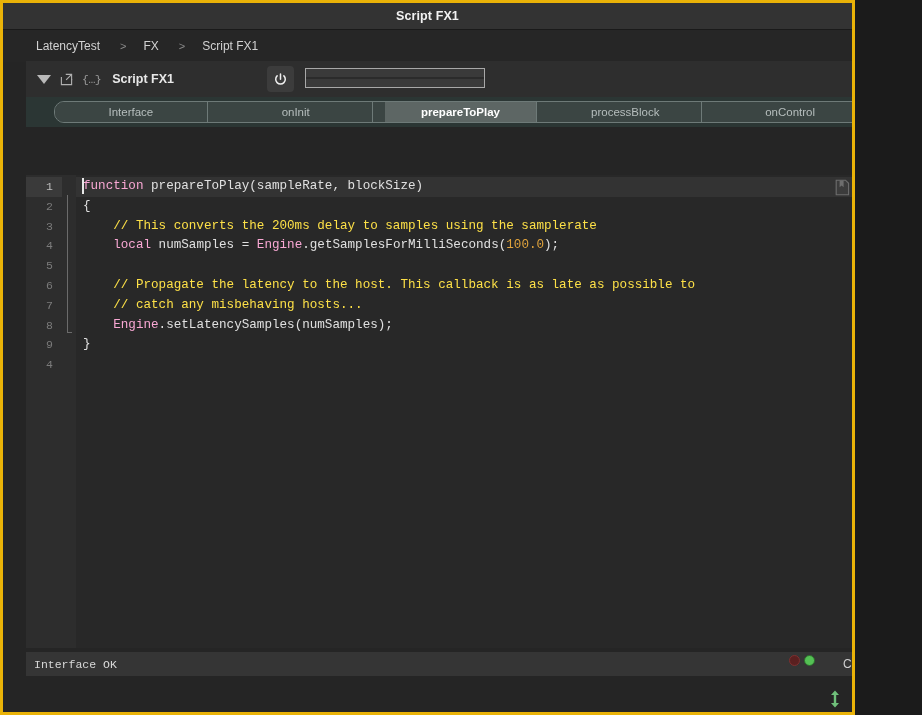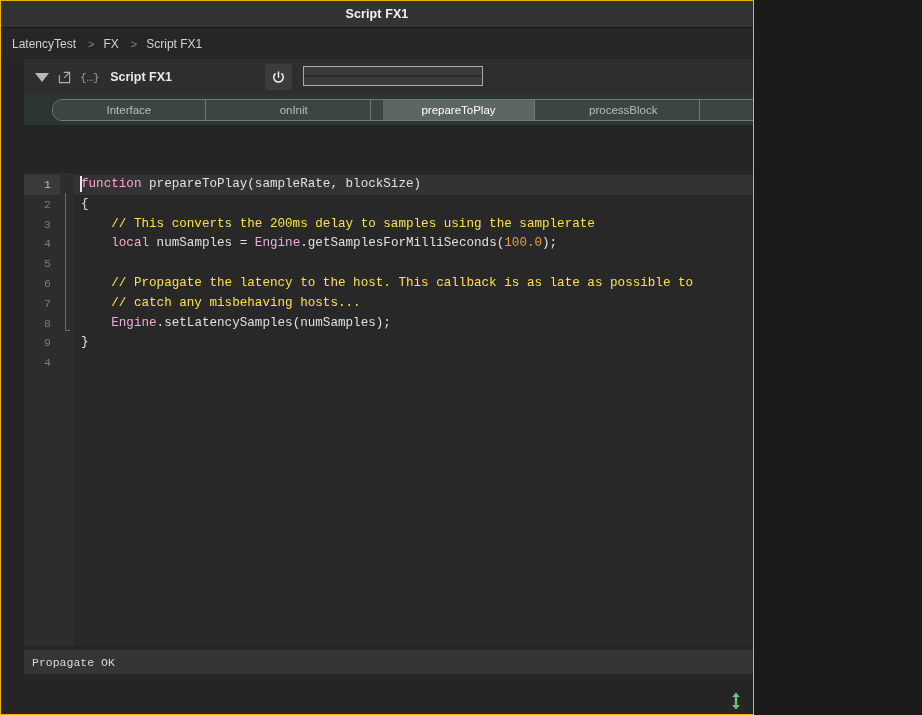--- a/index.html
+++ b/index.html
@@ -12,25 +12,25 @@
     width: 922px;
     height: 715px;
     overflow: hidden;
     font-family: "Liberation Sans", sans-serif;
     -webkit-font-smoothing: antialiased;
   }
 
   
   .window {
     position: relative;
-    width: 754px;
+    width: 855px;
     height: 715px;
     background: #252525;
     box-sizing: border-box;
-    border: 1px solid #eab308;
+    border: 3px solid #eab308;
     overflow: hidden;
   }
 
   
   .titlebar {
     height: 26px;
     background: #333333;
     border-bottom: 1px solid #1a1a1a;
     display: flex;
     align-items: center;
@@ -41,23 +41,23 @@
     font-weight: bold;
     color: #f2f2f2;
     letter-spacing: 0.1px;
   }
 
   
   .breadcrumb {
     height: 32px;
     display: flex;
     align-items: center;
-    padding-left: 11px;
+    padding-left: 33px;
     background: #262626;
-    gap: 0px;
+    gap: 8px;
   }
   .crumb {
     font-size: 12px;
     color: #d2d2d2;
   }
   .crumb-sep {
     font-size: 11px;
     color: #8a8a8a;
     margin: 0 9px 0 12px;
   }
@@ -171,21 +171,21 @@
     font-size: 11.5px;
     color: #b6bebd;
     border-right: 1px solid #6e7a78;
     cursor: pointer;
     background: #3b4543;
   }
   .tab:last-child { border-right: none; }
   .tab.active {
     background: #5d6664;
     color: #ffffff;
-    font-weight: normal;
+    font-weight: bold;
   }
 
   
   .editor {
     position: absolute;
     left: 23px;
     top: 172px;
     width: 869px;
     height: 473px;
     background: #282828;
@@ -462,21 +462,21 @@
             <path d="M3.3 6.2 L4.3 1.6 H6.6 L7.5 6.6"></path>
             <path d="M15.7 6.2 L14.7 1.6 H12.4 L11.5 6.6"></path>
             <path d="M8.1 8.4 H10.9"></path>
           </svg>
         </span>
       </div>
     </div>
   </div>
 
   <div class="statusbar">
-    <span class="status-text">Propagate OK</span>
+    <span class="status-text">Interface OK</span>
     <div class="status-right">
       <span class="led red"></span>
       <span class="led green"></span>
       <span class="compile-btn">Compile</span>
     </div>
   </div>
 
   <span class="resize-grip">
     <svg width="14" height="18" viewBox="0 0 14 18" fill="#6fbf7a">
       <path d="M7 0.5 L11 5 H8.2 V13 H11 L7 17.5 L3 13 H5.8 V5 H3 Z"></path>

